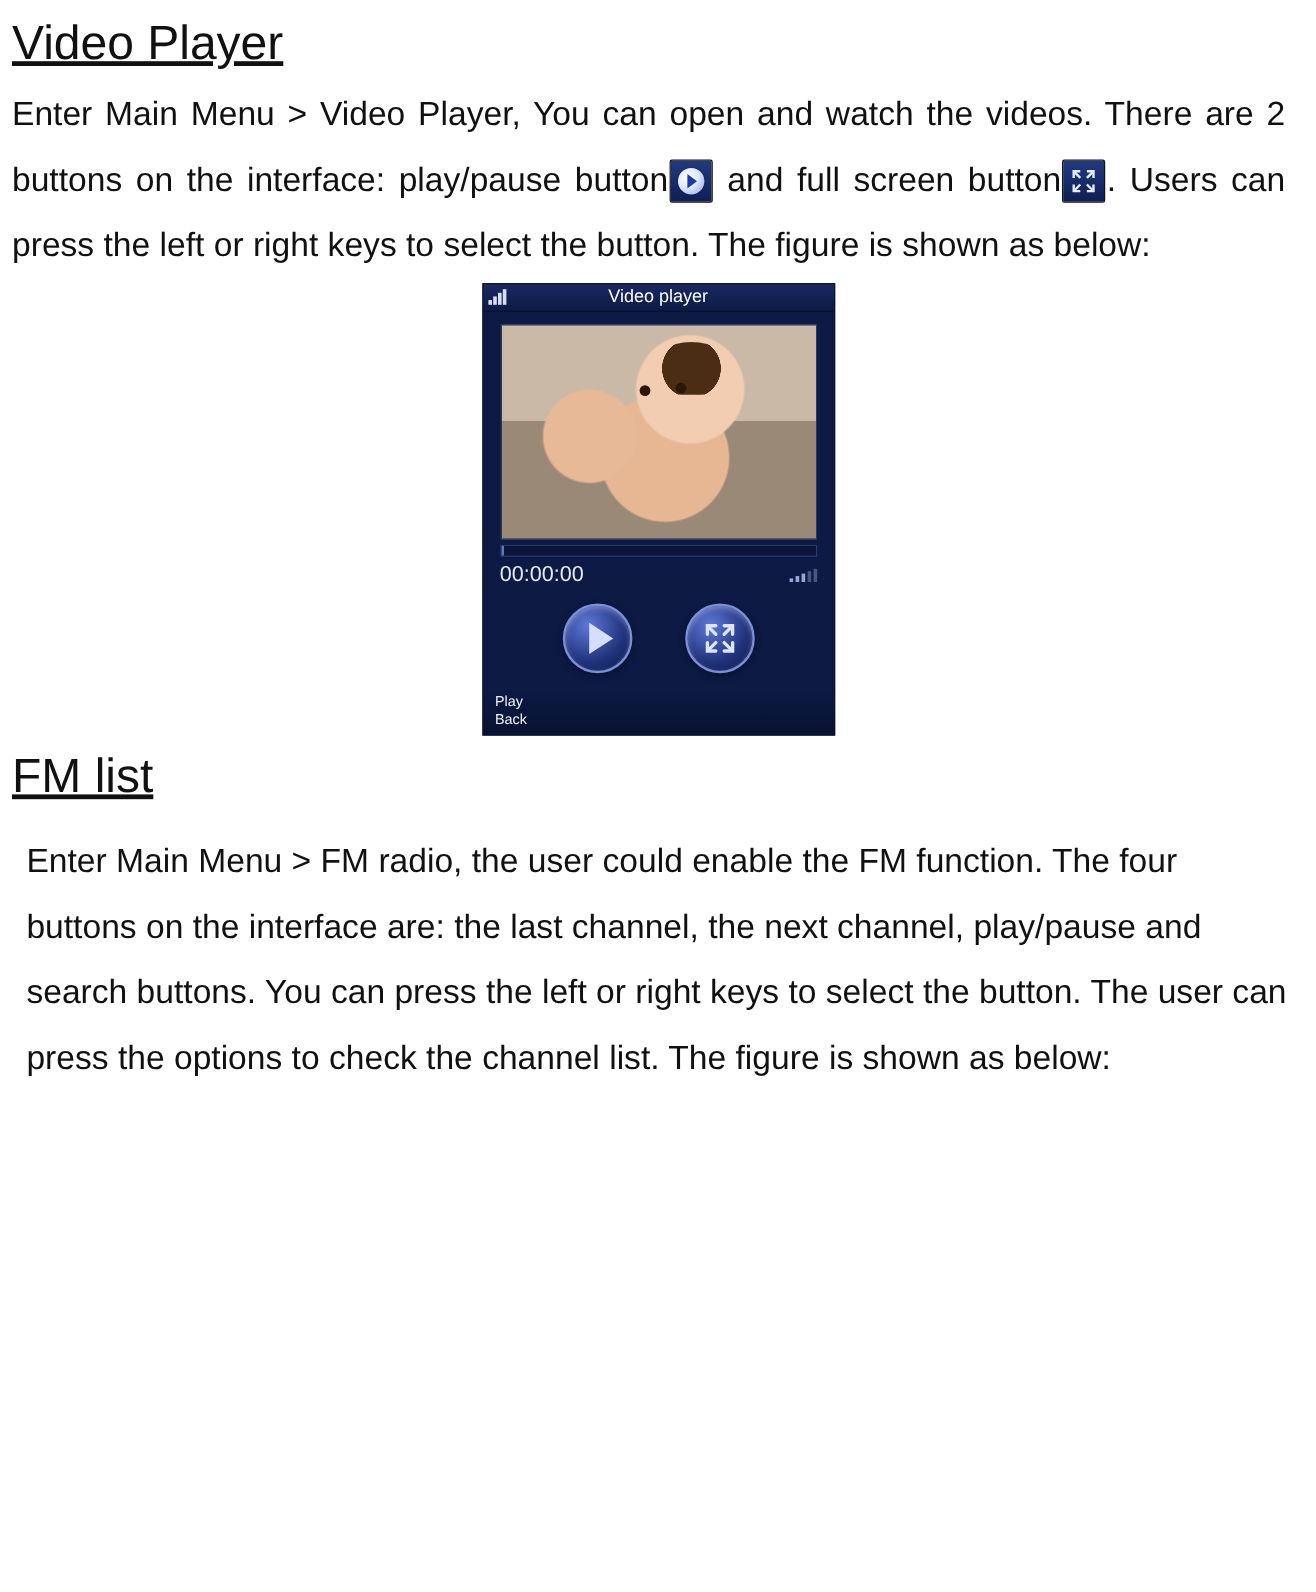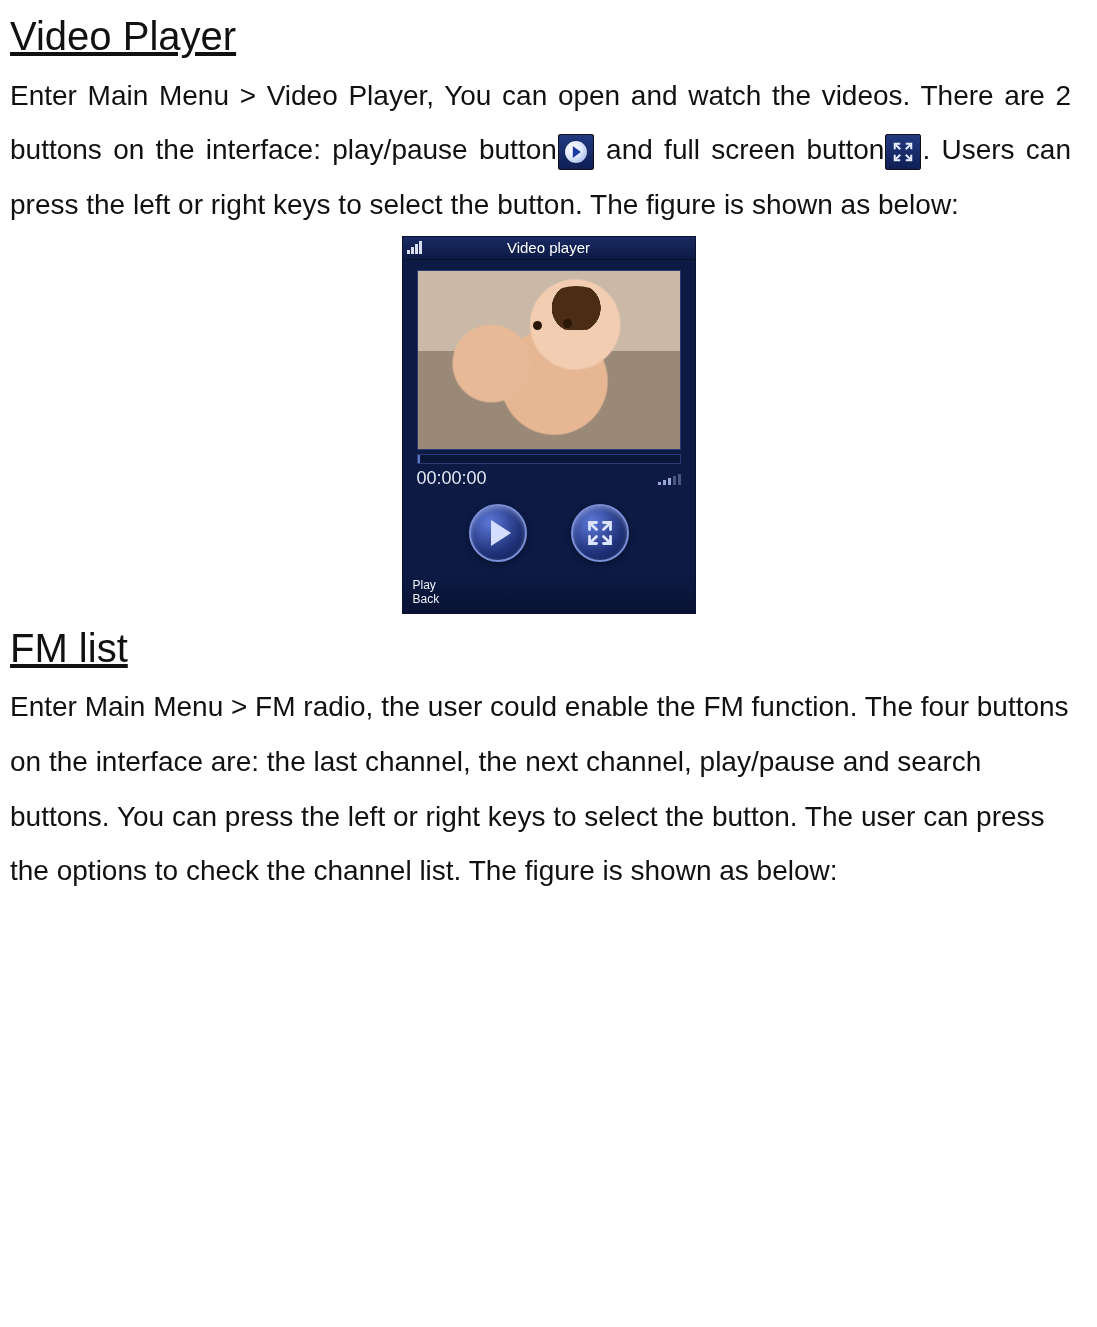--- a/index.html
+++ b/index.html
@@ -19,21 +19,21 @@
     display: inline-block;
     line-height: 1.3;
   }
   .para {
     text-align: justify;
     text-justify: inter-word;
     margin: 0 16px 4px 0;
   }
   .para2 {
     text-align: left;
-    margin: 0;
+    margin: 12px;
   }
   .inline-icon {
     display: inline-block;
     vertical-align: middle;
     width: 34px;
     height: 34px;
     background: linear-gradient(#223a80,#0f1f55);
     border: 1px solid #111;
     position: relative;
     border-radius: 2px;

